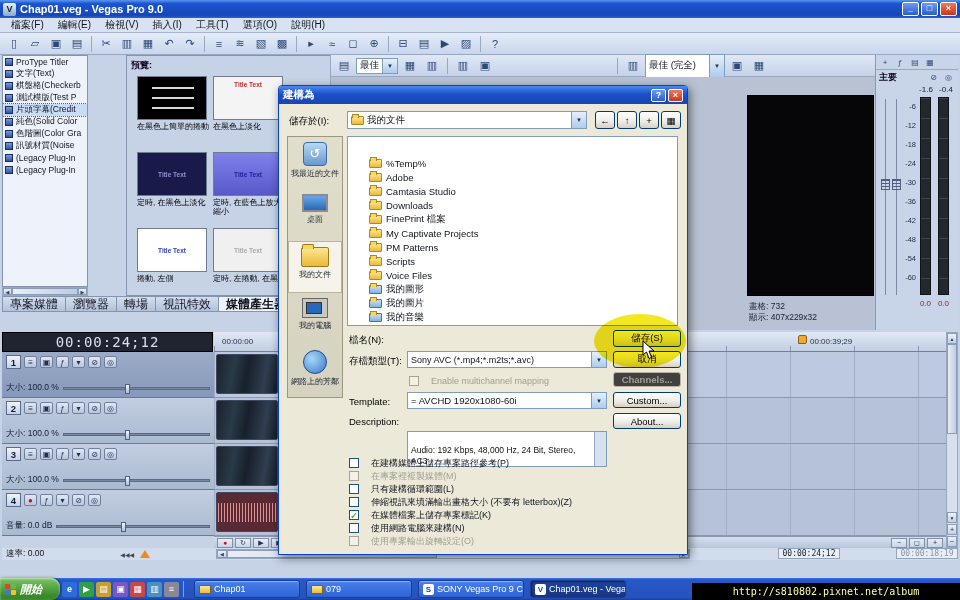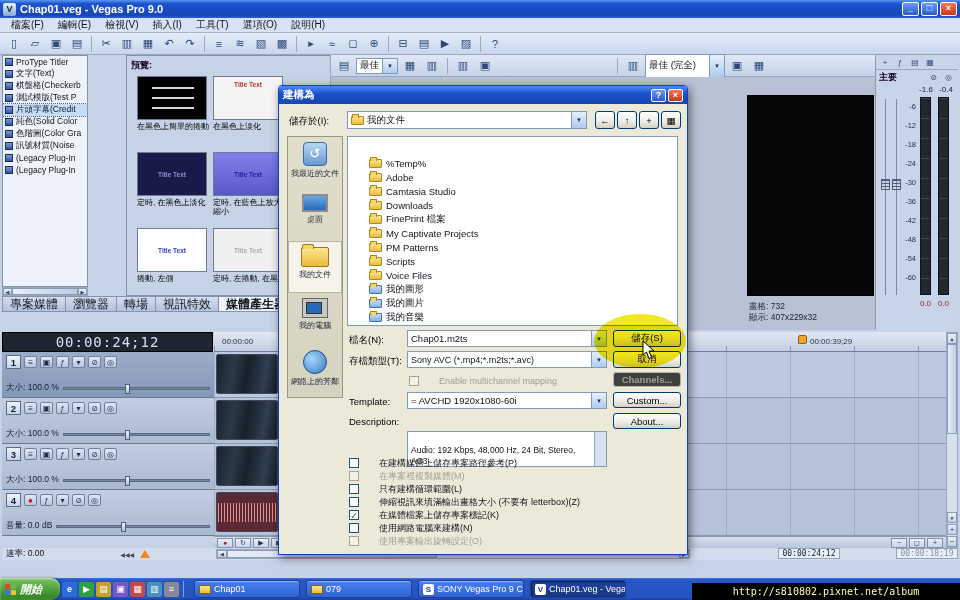--- a/index.html
+++ b/index.html
@@ -63,21 +63,21 @@
     font-size:9.5px; padding-left:3px; gap:3px; height:18px; }
   .combo .ctext { flex:1; white-space:nowrap; overflow:hidden; }
   .cbtn { width:15px; align-self:stretch; background:linear-gradient(#E6F0FC,#AECBEE);
     border-left:1px solid #7F9DB9; display:flex; align-items:center; justify-content:center;
     font-size:6px; color:#234; flex:none; }
 
   
   .xpbtn { background:linear-gradient(#FFFFFF,#ECEBE5 60%,#D8D0C0); border:1px solid #003C74;
     border-radius:3px; font-size:9.5px; display:flex; align-items:center; justify-content:center; color:#000; }
   .xpbtn.disabled { color:#A0A090; border-color:#B8B4A0; background:#404040;font-weight:bold; }
-  .chk-row { display:flex; align-items:center; gap:20px; font-size:9px; line-height:10px; }
+  .chk-row { display:flex; align-items:center; gap:12px; font-size:9px; line-height:10px; }
   .chk-row.disabled { color:#A0A090; }
   .chkbox { width:10px; height:10px; background:#fff; border:1px solid #1C5180; flex:none; }
   .chk-row.disabled .chkbox { border-color:#A8A494; background:#F4F2E8; }
   .chkbox.checked::after { content:"✓"; display:block; color:#21A121; font-size:10px;
     line-height:9px; text-align:center; font-weight:bold; }
 
   
   .dlg { background:#ECE9D8; border:1px solid #0842C8; border-radius:4px 4px 0 0;
     box-shadow:2px 3px 10px rgba(0,0,0,.5); z-index:30; }
   .dlg-title { height:18px; border-radius:3px 3px 0 0; display:flex; align-items:center;
@@ -634,24 +634,20 @@
           <span class="ffold media"></span>
           <span>我的圖片</span>
         </div>
       <div class="fitem">
           <span class="ffold media"></span>
           <span>我的音樂</span>
         </div>
     </div>
 
     <span class="dlabel abs" style="left:70px;top:248px">檔名(N):</span>
-    <div class="combo abs" style="left:128px;top:244px;width:200px;height:17px">
-      <span class="ctext">Chap01.m2ts</span>
-      <span class="cbtn">▼</span>
-    </div>
     <div class="xpbtn abs" style="left:334px;top:244px;width:68px;height:17px">儲存(S)</div>
 
     <span class="dlabel abs" style="left:70px;top:269px">存檔類型(T):</span>
     <div class="combo abs" style="left:128px;top:265px;width:200px;height:17px">
       <span class="ctext" style="font-size:9px">Sony AVC (*.mp4;*.m2ts;*.avc)</span>
       <span class="cbtn">▼</span>
     </div>
     <div class="xpbtn abs" style="left:334px;top:265px;width:68px;height:17px">取消</div>
 
     <div class="chk-row disabled abs" style="left:130px;top:290px">

